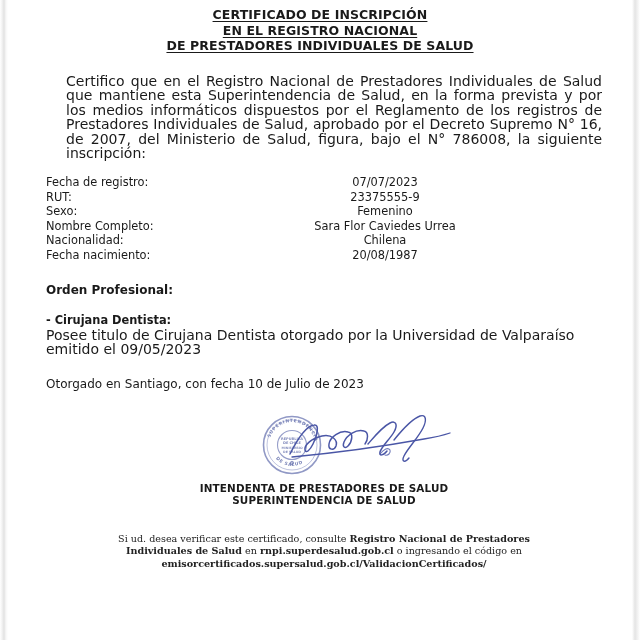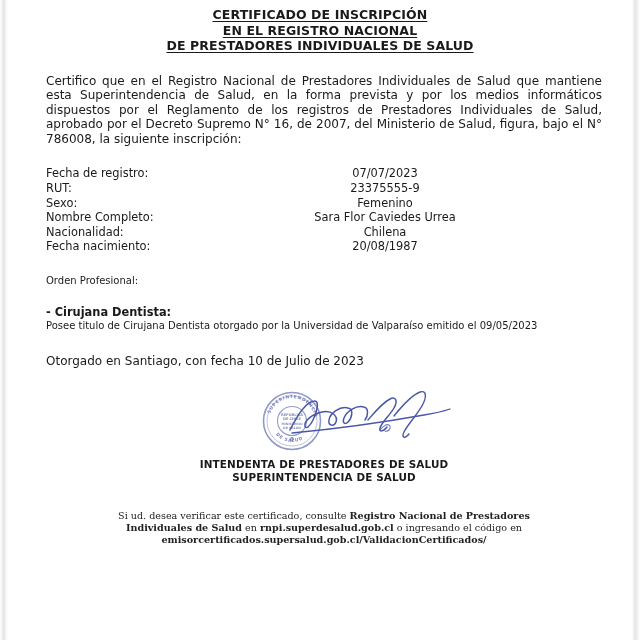--- a/index.html
+++ b/index.html
@@ -57,57 +57,58 @@
     text-underline-offset: 2px;
     text-decoration-thickness: 1px;
   }
 
   .body-wrap {
     padding: 0 30px 0 38px;
   }
 
   .intro {
     margin-top: 20px;
-    font-size: 12px;
+    font-size: 14px;
     line-height: 14.6px;
     text-align: justify;
     text-justify: inter-word;
+    margin-left: 20px;
   }
 
   .fields {
-    margin-top: 20px;
+    margin-top: 14px;
     font-size: 11.4px;
     line-height: 14.6px;
   }
   .field-row {
     display: flex;
   }
   .field-label {
     width: 122px;
     flex: 0 0 122px;
   }
   .field-value {
     flex: 1 1 auto;
     text-align: center;
   }
 
   .section-head {
     margin-top: 20px;
-    font-size: 10px;
-    font-weight: normal;
+    font-size: 12px;
+    font-weight: bold;
     line-height: 14.6px;
   }
   .sub-head {
     margin-top: 16px;
     font-size: 11.4px;
     font-weight: bold;
     line-height: 14.6px;
   }
   .sub-text {
-    font-size: 10px;
+    font-size: 14px;
     line-height: 14.6px;
   }
   .granted {
     margin-top: 20px;
     font-size: 12px;
     line-height: 14.6px;
   }
 
   
   .sign-area {

